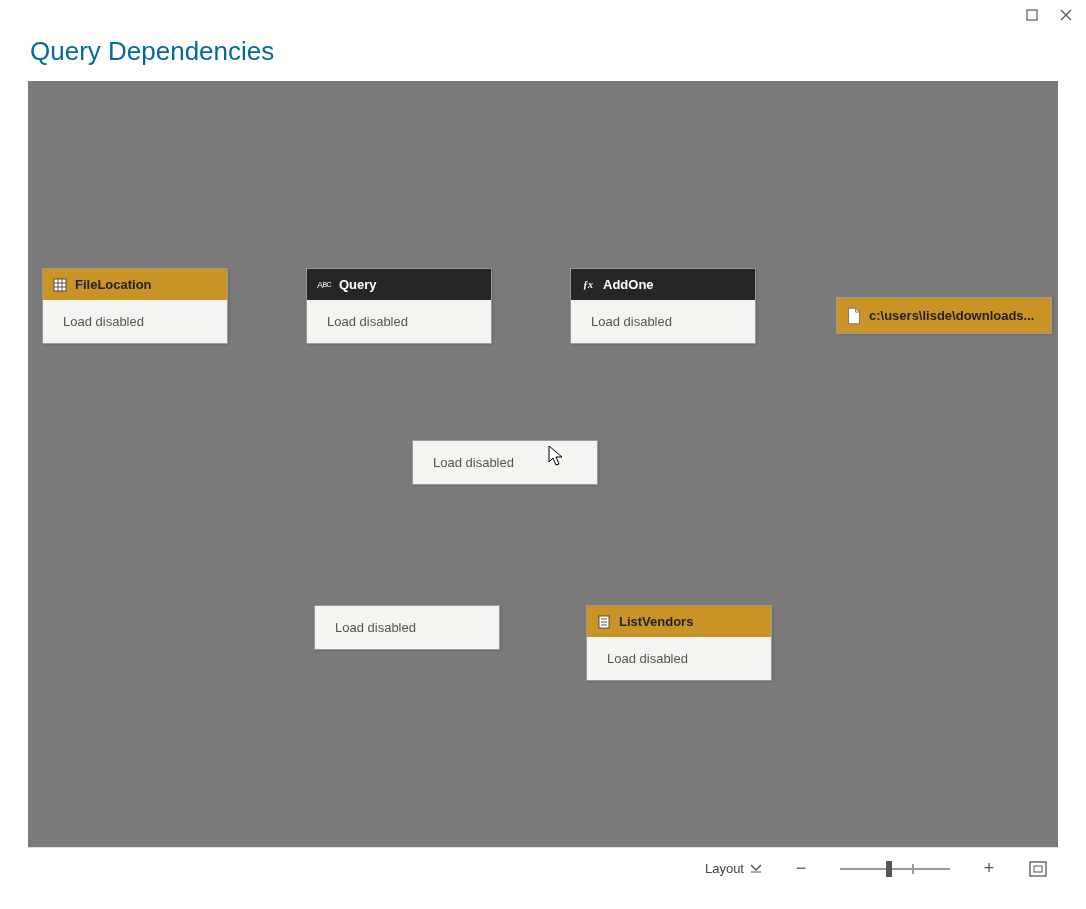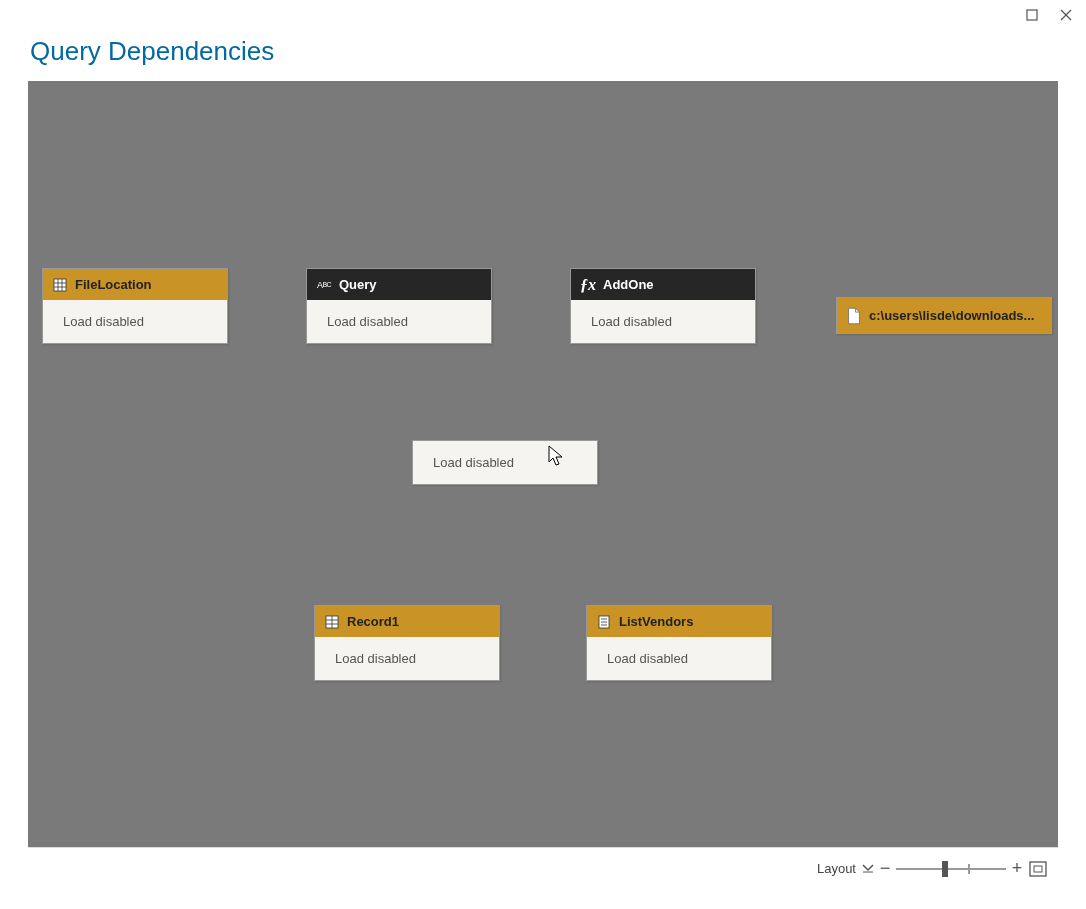--- a/index.html
+++ b/index.html
@@ -75,35 +75,35 @@
     .node.compact .node-header { padding: 10px 10px; }
     .node.compact { width: 216px; }
     .icon {
       display: inline-flex;
       align-items: center;
       justify-content: center;
       width: 14px;
       height: 14px;
       flex-shrink: 0;
     }
-    .icon-fx { font-style: italic; font-family: serif; font-size: 16px; }
+    .icon-fx { font-style: italic; font-family: serif; font-size: 10px; }
     .icon-abc { font-size: 9px; font-weight: normal; letter-spacing: -0.5px;}
     .icon-file svg { width: 18px; height: 22px; }
     .connectors {
       position: absolute;
       inset: 0;
       pointer-events: none;
     }
     .bottombar {
       margin: 0 28px;
       height: 42px;
       display: flex;
       align-items: center;
       justify-content: flex-end;
-      gap: 2px;
+      gap: 30px;
       padding-right: 10px;
       color: #444;
       font-size: 13px;
       border-top: 1px solid #ddd;
     }
     .layout-btn {
       display: flex;
       align-items: center;
       gap: 6px;
       cursor: pointer;
@@ -242,31 +242,20 @@
         </span>
         <span style="white-space:nowrap; overflow:hidden; text-overflow:ellipsis;">c:\users\lisde\downloads...</span>
       </div>
     </div>
 
     <div class="node" style="left:384px; top:359px;">
       <div class="node-body">Load disabled</div>
     </div>
 
     <div class="node" style="left:286px; top:524px;">
-      <div class="node-header gold">
-        <span class="icon">
-          <svg width="14" height="14" viewBox="0 0 14 14">
-              <rect x="1" y="1" width="12" height="12" fill="#fff" stroke="#333" stroke-width="0.8"></rect>
-              <line x1="1" y1="5" x2="13" y2="5" stroke="#333" stroke-width="0.8"></line>
-              <line x1="1" y1="9" x2="13" y2="9" stroke="#333" stroke-width="0.8"></line>
-              <line x1="7" y1="1" x2="7" y2="13" stroke="#333" stroke-width="0.8"></line>
-            </svg>
-        </span>
-        <span>Record1</span>
-      </div>
       <div class="node-body">Load disabled</div>
     </div>
 
     <div class="node" style="left:558px; top:524px;">
       <div class="node-header gold">
         <span class="icon">
           <svg width="12" height="14" viewBox="0 0 12 14">
               <rect x="1" y="1" width="10" height="12" fill="#fff" stroke="#333" stroke-width="0.8"></rect>
               <line x1="3" y1="4" x2="9" y2="4" stroke="#333" stroke-width="0.8"></line>
               <line x1="3" y1="7" x2="9" y2="7" stroke="#333" stroke-width="0.8"></line>

